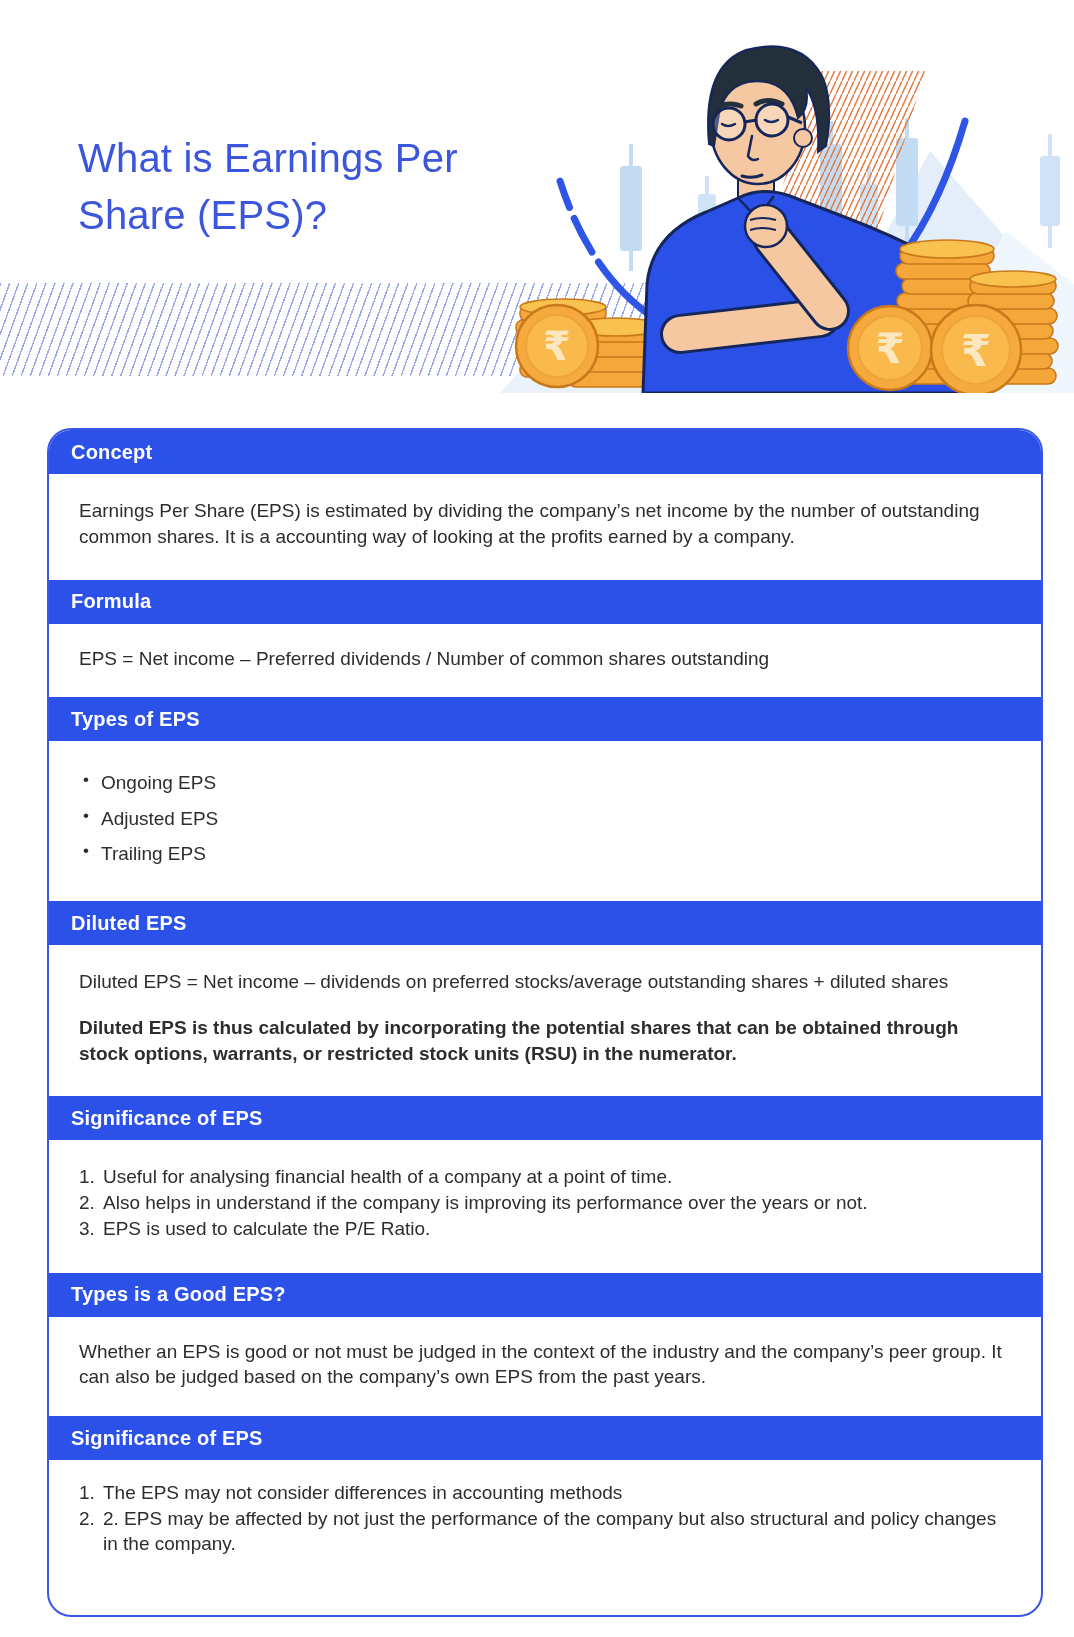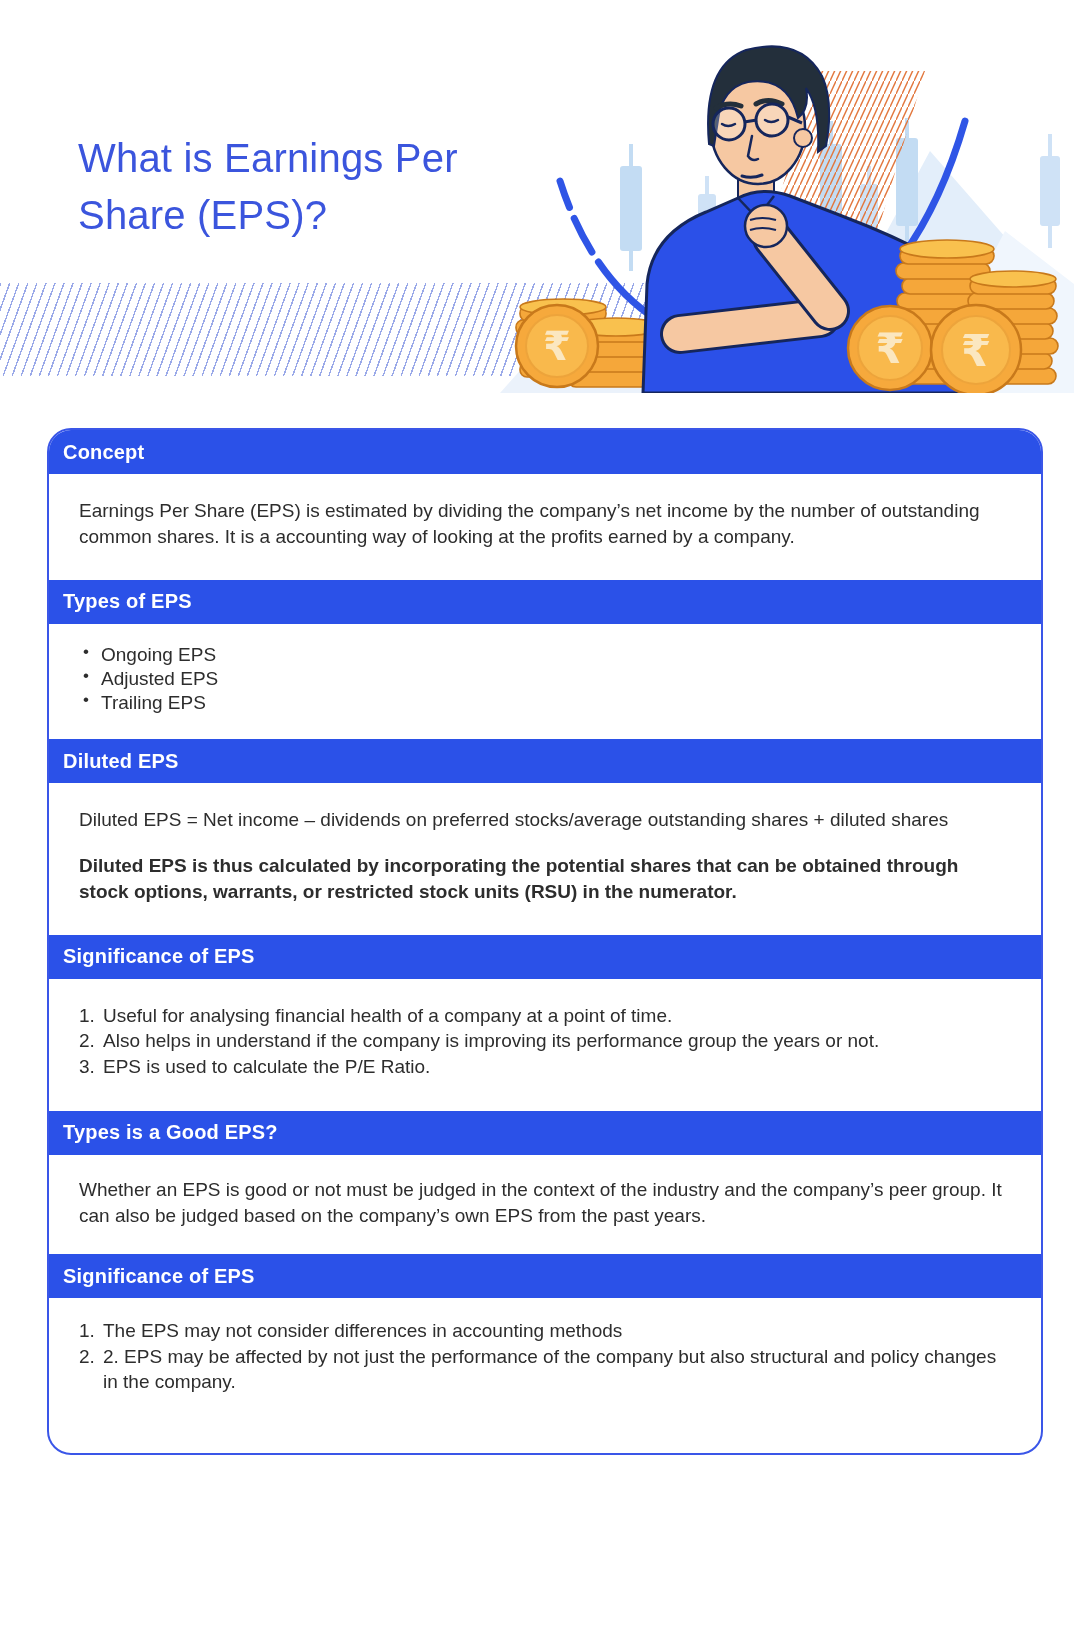--- a/index.html
+++ b/index.html
@@ -25,34 +25,34 @@
     position:absolute;left:500px;top:16px;width:574px;height:377px;z-index:2;
   }
   
   .card{
     position:absolute;left:47px;top:428px;width:996px;z-index:3;
     background:#ffffff;border:2px solid #3A56E8;border-radius:24px;
     overflow:hidden;box-sizing:border-box;
   }
   .sec-header{
     height:44px;background:#2B51E8;color:#ffffff;
-    display:flex;align-items:center;padding:0 14px;
+    display:flex;align-items:center;padding:0 22px;
     font-size:20px;font-weight:bold;letter-spacing:0.2px;
   }
   .sec-body{
     padding:24px 30px 30px;color:#2D2D2D;font-size:19px;line-height:1.36;
   }
   .sec-body p{margin:0;}
   .sec-body p + p{margin-top:20px;font-weight:bold;}
   .sec-body.tight{padding:22px 30px 26px;}
   .sec-body.types{padding:18px 30px 24px;}
   .sec-body.last{padding:20px 30px 58px;}
   ul.bullets{list-style:none;margin:0;padding:0;}
   ul.bullets li{
-    position:relative;padding-left:22px;margin:1px 0;line-height:1.22;
+    position:relative;padding-left:22px;margin:12px 0;line-height:1.22;
   }
   ul.bullets li::before{
     content:"•";position:absolute;left:4px;top:-1px;color:#2D2D2D;font-size:17px;
   }
   ol.numbered{list-style:none;margin:0;padding:0;}
   ol.numbered li{display:flex;line-height:1.3;margin:1px 0;}
   ol.numbered li .num{flex:0 0 auto;min-width:20px;margin-right:4px;}
   ol.numbered li .txt{flex:1 1 auto;}
 </style>
 </head>
@@ -183,20 +183,26 @@
 
 <div class="card">
 
   <div>
     <div class="sec-header">Concept</div>
     <div class="sec-body">
       <p>Earnings Per Share (EPS) is estimated by dividing the company’s net income by the number of outstanding common shares. It is a accounting way of looking at the profits earned by a company.</p>
     </div>
   </div>
 
+  <div>
+    <div class="sec-header">Formula</div>
+    <div class="sec-body tight">
+      <p>EPS = Net income – Preferred dividends / Number of common shares outstanding</p>
+    </div>
+  </div>
 
   <div>
     <div class="sec-header">Types of EPS</div>
     <div class="sec-body types">
       <ul class="bullets">
         <li>Ongoing EPS</li>
         <li>Adjusted EPS</li>
         <li>Trailing EPS</li>
       </ul>
     </div>
@@ -213,21 +219,21 @@
   <div>
     <div class="sec-header">Significance of EPS</div>
     <div class="sec-body">
       <ol class="numbered">
         <li>
           <span class="num">1.</span>
           <span class="txt">Useful for analysing financial health of a company at a point of time.</span>
         </li>
         <li>
           <span class="num">2.</span>
-          <span class="txt">Also helps in understand if the company is improving its performance group the years or not.</span>
+          <span class="txt">Also helps in understand if the company is improving its performance over the years or not.</span>
         </li>
         <li>
           <span class="num">3.</span>
           <span class="txt">EPS is used to calculate the P/E Ratio.</span>
         </li>
       </ol>
     </div>
   </div>
 
   <div>

